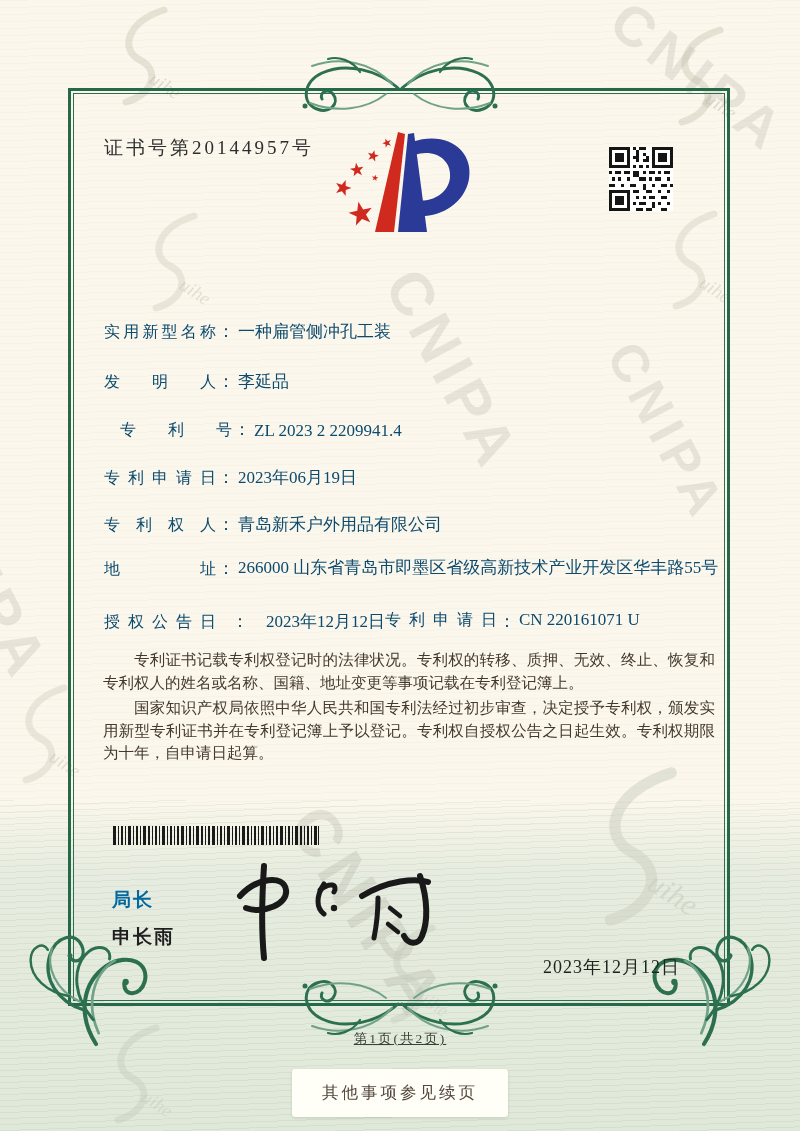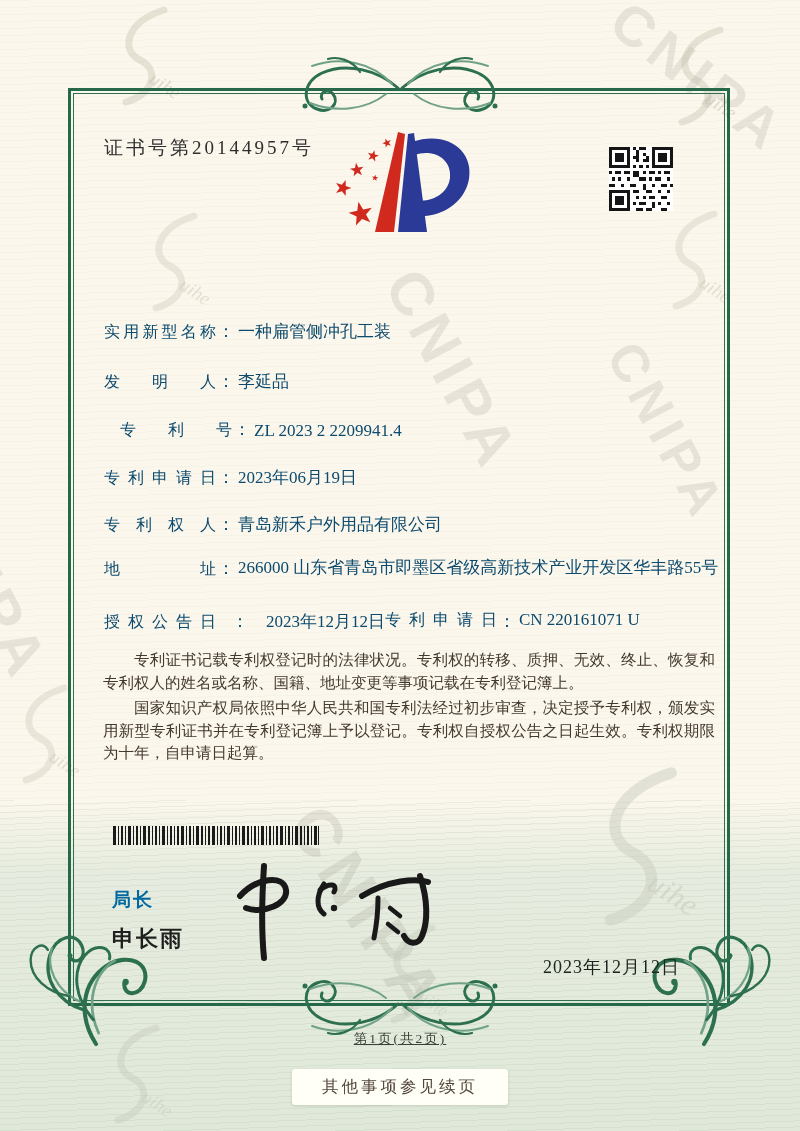--- a/index.html
+++ b/index.html
@@ -47,29 +47,29 @@
   .grant-b { position:absolute; left:281px; top:0; display:flex; }
 
   .paras { position:absolute; left:103px; top:649px; width:612px;
     font-size:15.5px; line-height:22.5px; color:#44392d; text-align:justify; }
   .paras p { margin:0; text-indent:2em; }
   .paras p + p { margin-top:3px; }
 
   .barcode { position:absolute; left:113px; top:826px; }
 
   .signer-role { position:absolute; left:112px; top:887px; font-size:19px; font-weight:600; color:#0369a1; letter-spacing:2px; }
-  .signer-name { position:absolute; left:112px; top:924px; font-size:22px; font-weight:600; color:#1f1f1f; letter-spacing:2px; }
+  .signer-name { position:absolute; left:112px; top:924px; font-size:19px; font-weight:600; color:#1f1f1f; letter-spacing:2px; }
   .signature { position:absolute; left:212px; top:856px; }
 
   .issue-date { position:absolute; left:543px; top:955px; font-size:18px; color:#1d241d; letter-spacing:1px; }
 
   .footer-page { position:absolute; left:0; right:0; top:1030px; text-align:center;
     font-size:13.5px; color:#394139; letter-spacing:2px;text-decoration:underline; }
   .footer-note { position:absolute; left:50%; top:1069px; transform:translateX(-50%);
-    background:#fffef7; padding:7px 30px; border-radius:3px; box-shadow:0 1px 3px rgba(60,80,60,0.18);
+    background:#fffef7; padding:13px 30px; border-radius:3px; box-shadow:0 1px 3px rgba(60,80,60,0.18);
     font-size:16.5px; color:#51463a; letter-spacing:3px; white-space:nowrap; }
 </style>
 </head>
 <body>
 
 <div class="page">
 
   <div class="green-band"></div>
 
   <span class="wm-cnipa" style="left:638px; top:-12px; font-size:56px; transform:rotate(38deg);">CNIPA</span>

